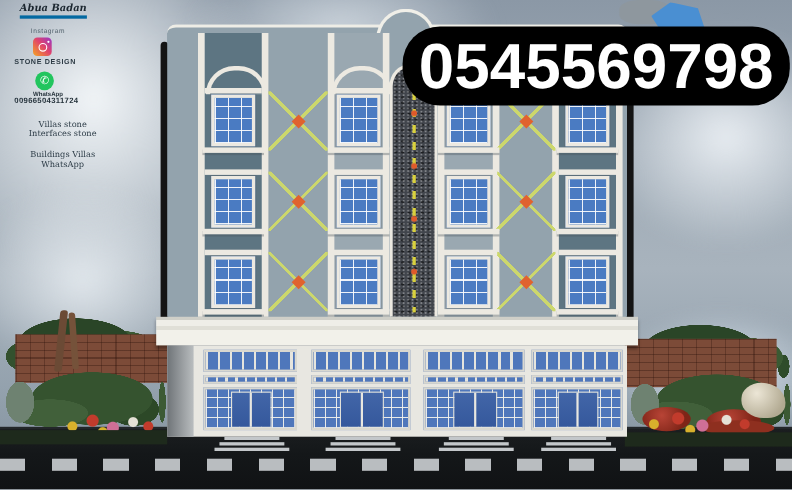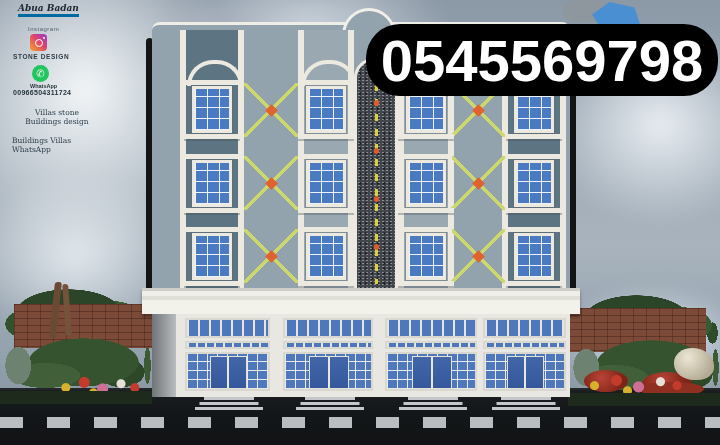--- a/index.html
+++ b/index.html
@@ -129,21 +129,21 @@
   .ig-label{position:absolute;left:28px;top:26px;font-size:6px;color:#4f5f6a;letter-spacing:.5px;}
   .ig-icon{position:absolute;left:30px;top:34px;width:17px;height:17px;border-radius:4px;background:linear-gradient(45deg,#f5a623,#e0426c 55%,#9636c8);}
   .ig-icon::before{content:"";position:absolute;left:4.5px;top:4.5px;width:8px;height:8px;border:1.5px solid #fff;border-radius:50%;box-sizing:border-box;}
   .ig-icon::after{content:"";position:absolute;right:2.5px;top:2.5px;width:2px;height:2px;border-radius:50%;background:#fff;}
   .ig-handle{position:absolute;left:13px;top:53px;font:700 6.5px "Liberation Sans",sans-serif;color:#2e3c46;letter-spacing:.6px;}
   .wa-icon{position:absolute;left:32px;top:65px;width:17px;height:17px;border-radius:50%;background:#22c55e;display:flex;align-items:center;justify-content:center;}
   .wa-icon span{color:#fff;font-size:10px;line-height:1;}
   .wa-label{position:absolute;left:30px;top:83px;font:700 5.5px "Liberation Sans",sans-serif;color:#27343d;}
   .wa-number{position:absolute;left:13px;top:89px;font:700 7px "Liberation Sans",sans-serif;color:#27343d;letter-spacing:.3px;}
   .tagline{position:absolute;left:12px;top:108px;width:90px;text-align:center;font:7.5px "DejaVu Serif",serif;color:#2f3e49;line-height:1.25;}
-  .services{position:absolute;left:12px;top:136px;width:90px;text-align:left;font:7.5px "DejaVu Serif",serif;color:#2f3e49;line-height:1.25;}
+  .services{position:absolute;left:12px;top:136px;width:90px;text-align:center;font:7.5px "DejaVu Serif",serif;color:#2f3e49;line-height:1.25;}
   .tagline div,.services div{display:block;}
 </style>
 </head>
 <body>
 
 <div class="canvas">
 
   <div class="sky">
     <div class="cloud cl1"></div>
     <div class="cloud cl2"></div>
@@ -286,21 +286,21 @@
     <div class="ig-label">Instagram</div>
     <div class="ig-icon"></div>
     <div class="ig-handle">STONE DESIGN</div>
     <div class="wa-icon">
       <span>✆</span>
     </div>
     <div class="wa-label">WhatsApp</div>
     <div class="wa-number">00966504311724</div>
     <div class="tagline">
       <div>Villas stone</div>
-      <div>Buildings design</div>
+      <div>Interfaces stone</div>
     </div>
     <div class="services">
       <div>Buildings Villas</div>
       <div>WhatsApp</div>
     </div>
   </div>
 
 </div>
 
 </body></html>

